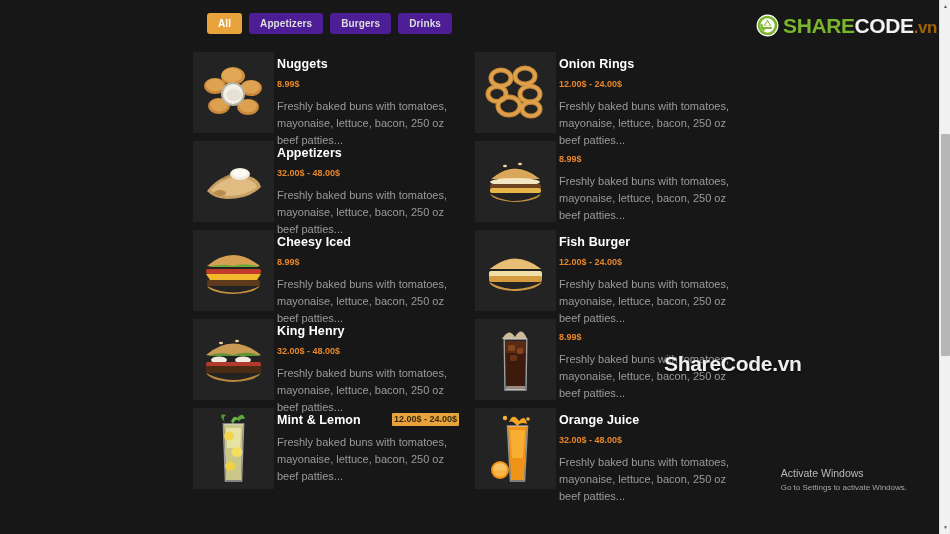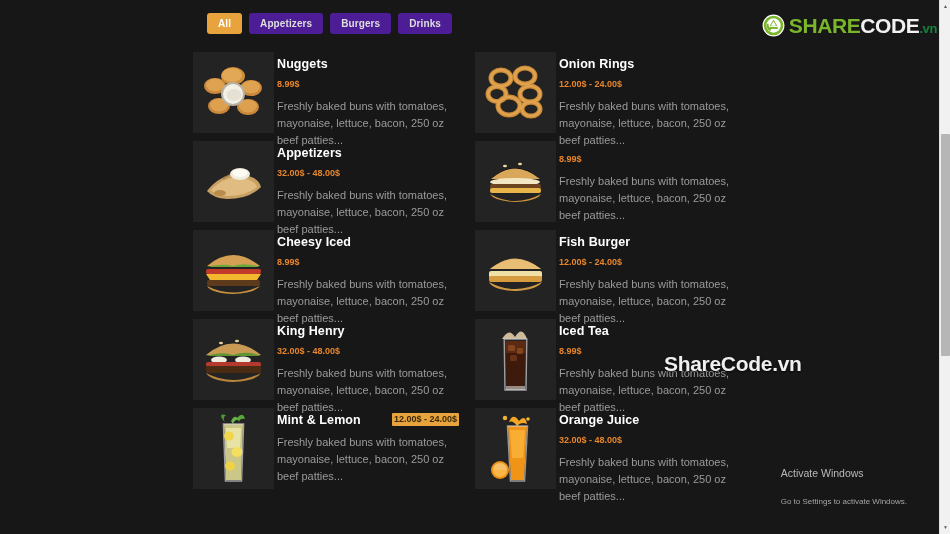--- a/index.html
+++ b/index.html
@@ -84,21 +84,21 @@
   .logo-text {
     font-size: 21px;
     font-weight: bold;
     letter-spacing: -.4px;
     line-height: 1;
     white-space: nowrap;
   }
 
   .lg-share { color: #7ab52b; }
   .lg-code  { color: #f2f2f2; text-align: center; }
-  .lg-vn    { color: #15803d; font-size: 13px; }
+  .lg-vn    { color: #a16207; font-size: 17px; }
 
   
   .grid {
     position: absolute;
     left: 193px;
     top: 52px;
     width: 640px;
     display: grid;
     grid-template-columns: 282px 282px;
     column-gap: 0px;
@@ -210,21 +210,21 @@
     font-size: 10.5px;
     color: #b9b9b9;
     line-height: 1.4;
     white-space: nowrap;
   }
 
   .activate-sub {
     font-size: 8px;
     color: #a4a4a4;
     line-height: 1.4;
-    margin-top: 15px;
+    margin-top: 1px;
     white-space: nowrap;
   }
 
   
   .scrollbar {
     position: absolute;
     right: 0; top: 0;
     width: 11px;
     height: 534px;
     background: #f1f1f1;
@@ -458,21 +458,20 @@
           <path d="M30 22 L51 22 L49 70 L32 70 Z" fill="#3d1a0c"></path>
           <path d="M30 22 L51 22 L50.4 34 L30.6 34 Z" fill="#5b2a12"></path>
           <rect x="33" y="26" width="7" height="6" rx="1.5" fill="#8a4a22" opacity=".85"></rect>
           <rect x="42" y="29" width="6" height="6" rx="1.5" fill="#8a4a22" opacity=".85"></rect>
           <rect x="35" y="36" width="7" height="6" rx="1.5" fill="#7a3d1c" opacity=".7"></rect>
           <path d="M29.2 20 L51.8 20 L51 71 L30 71 Z" fill="none" stroke="#c9c9c9" stroke-width="1.4" opacity=".75"></path>
           <rect x="31" y="67" width="19" height="4" fill="#e8e8e8" opacity=".55"></rect>
         </svg>
       </div>
       <div class="info">
-        <div class="title">Iced Tea</div>
         <div class="price">8.99$</div>
         <div class="desc">Freshly baked buns with tomatoes, mayonaise, lettuce, bacon, 250 oz beef patties...</div>
       </div>
     </div>
 
     <div class="card compact">
       <div class="thumb">
         <svg viewBox="0 0 81 81">
           <rect width="81" height="81" fill="#232323"></rect>
           <path d="M31 16 L50 16 L48 72 L33 72 Z" fill="#e9e49a" opacity=".85"></path>

